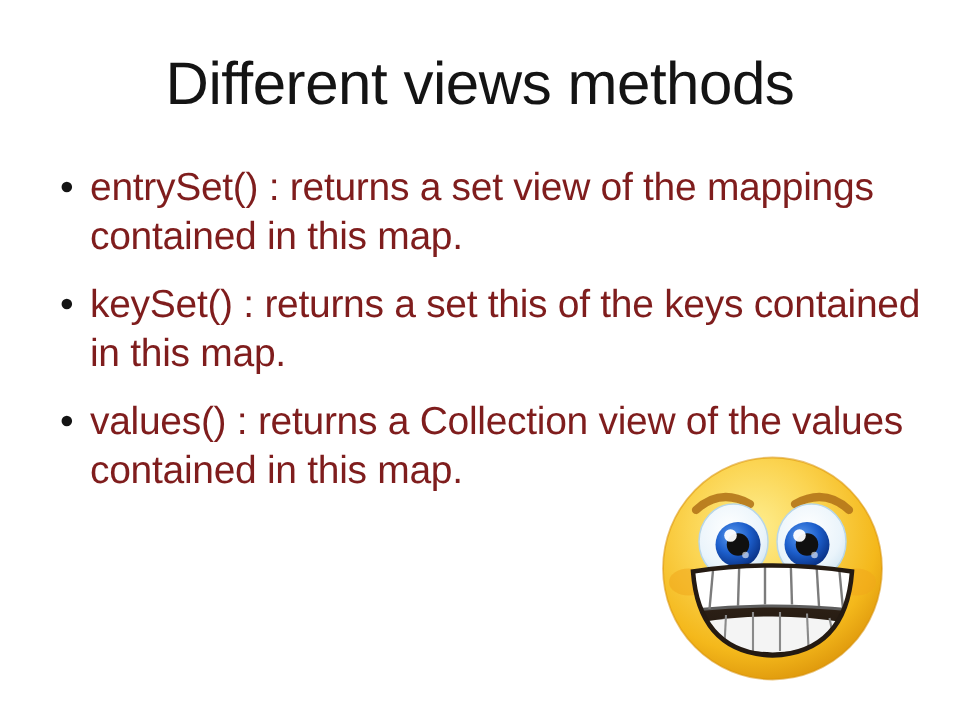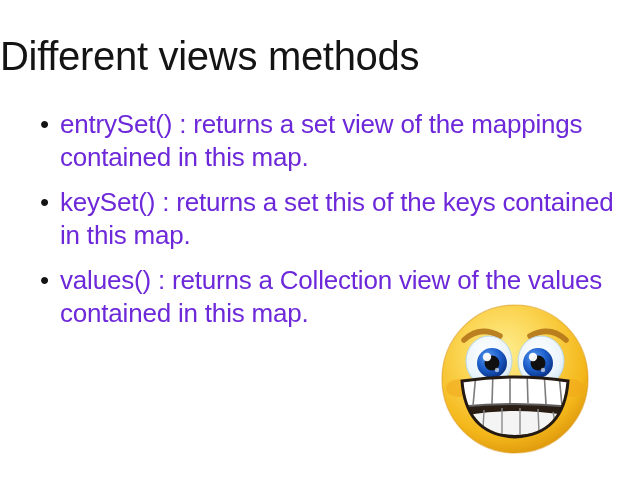--- a/index.html
+++ b/index.html
@@ -16,21 +16,21 @@
     font-family: "Liberation Sans", sans-serif;
     color: #1a1a1a;
   }
 
   
   #slide-title {
     position: absolute;
     left: 0;
     top: 32px;
     width: 640px;
-    text-align: left;
+    text-align: center;
     font-size: 40px;
     font-weight: 400;
     line-height: 48px;
     letter-spacing: -0.3px;
     color: #141414;
     white-space: nowrap;
   }
 
   
   #bullet-list {
@@ -51,21 +51,21 @@
     line-height: 33px;
     text-align: left;
     padding-left: 10px;
     box-sizing: border-box;
     color: #141414;
   }
   .bullet-text {
     flex: 1 1 auto;
     font-size: 26px;
     line-height: 33px;
-    color: #6d28d9;
+    color: #7f1d1d;
     letter-spacing: -0.2px;
     text-indent: 0;
   }
 
   
   #smiley {
     position: absolute;
     left: 440px;
     top: 303px;
     width: 150px;

